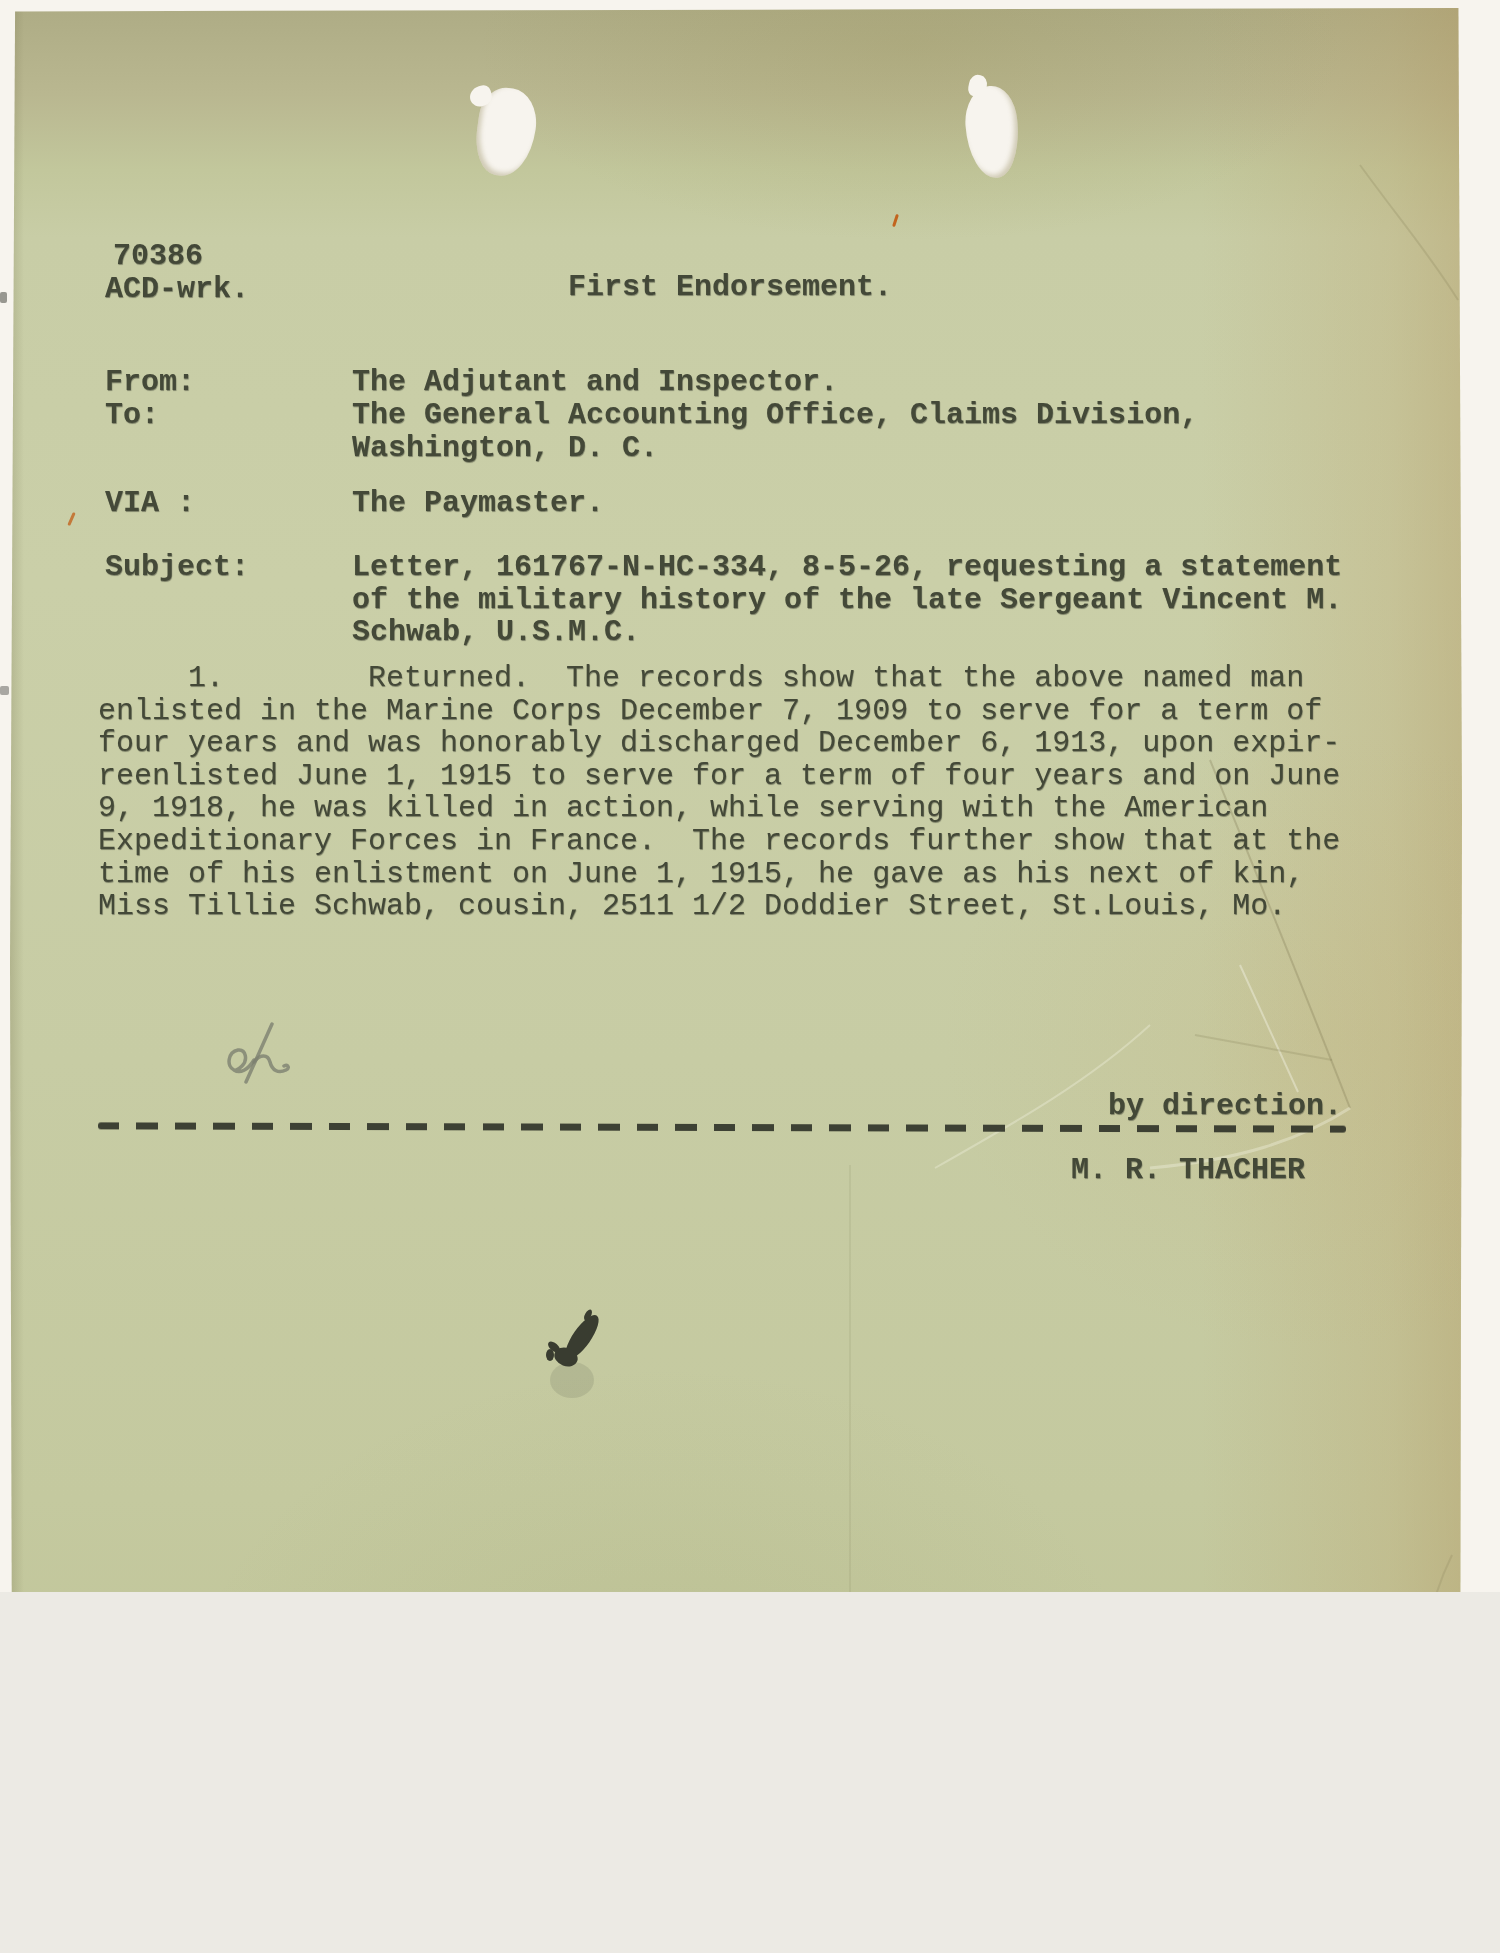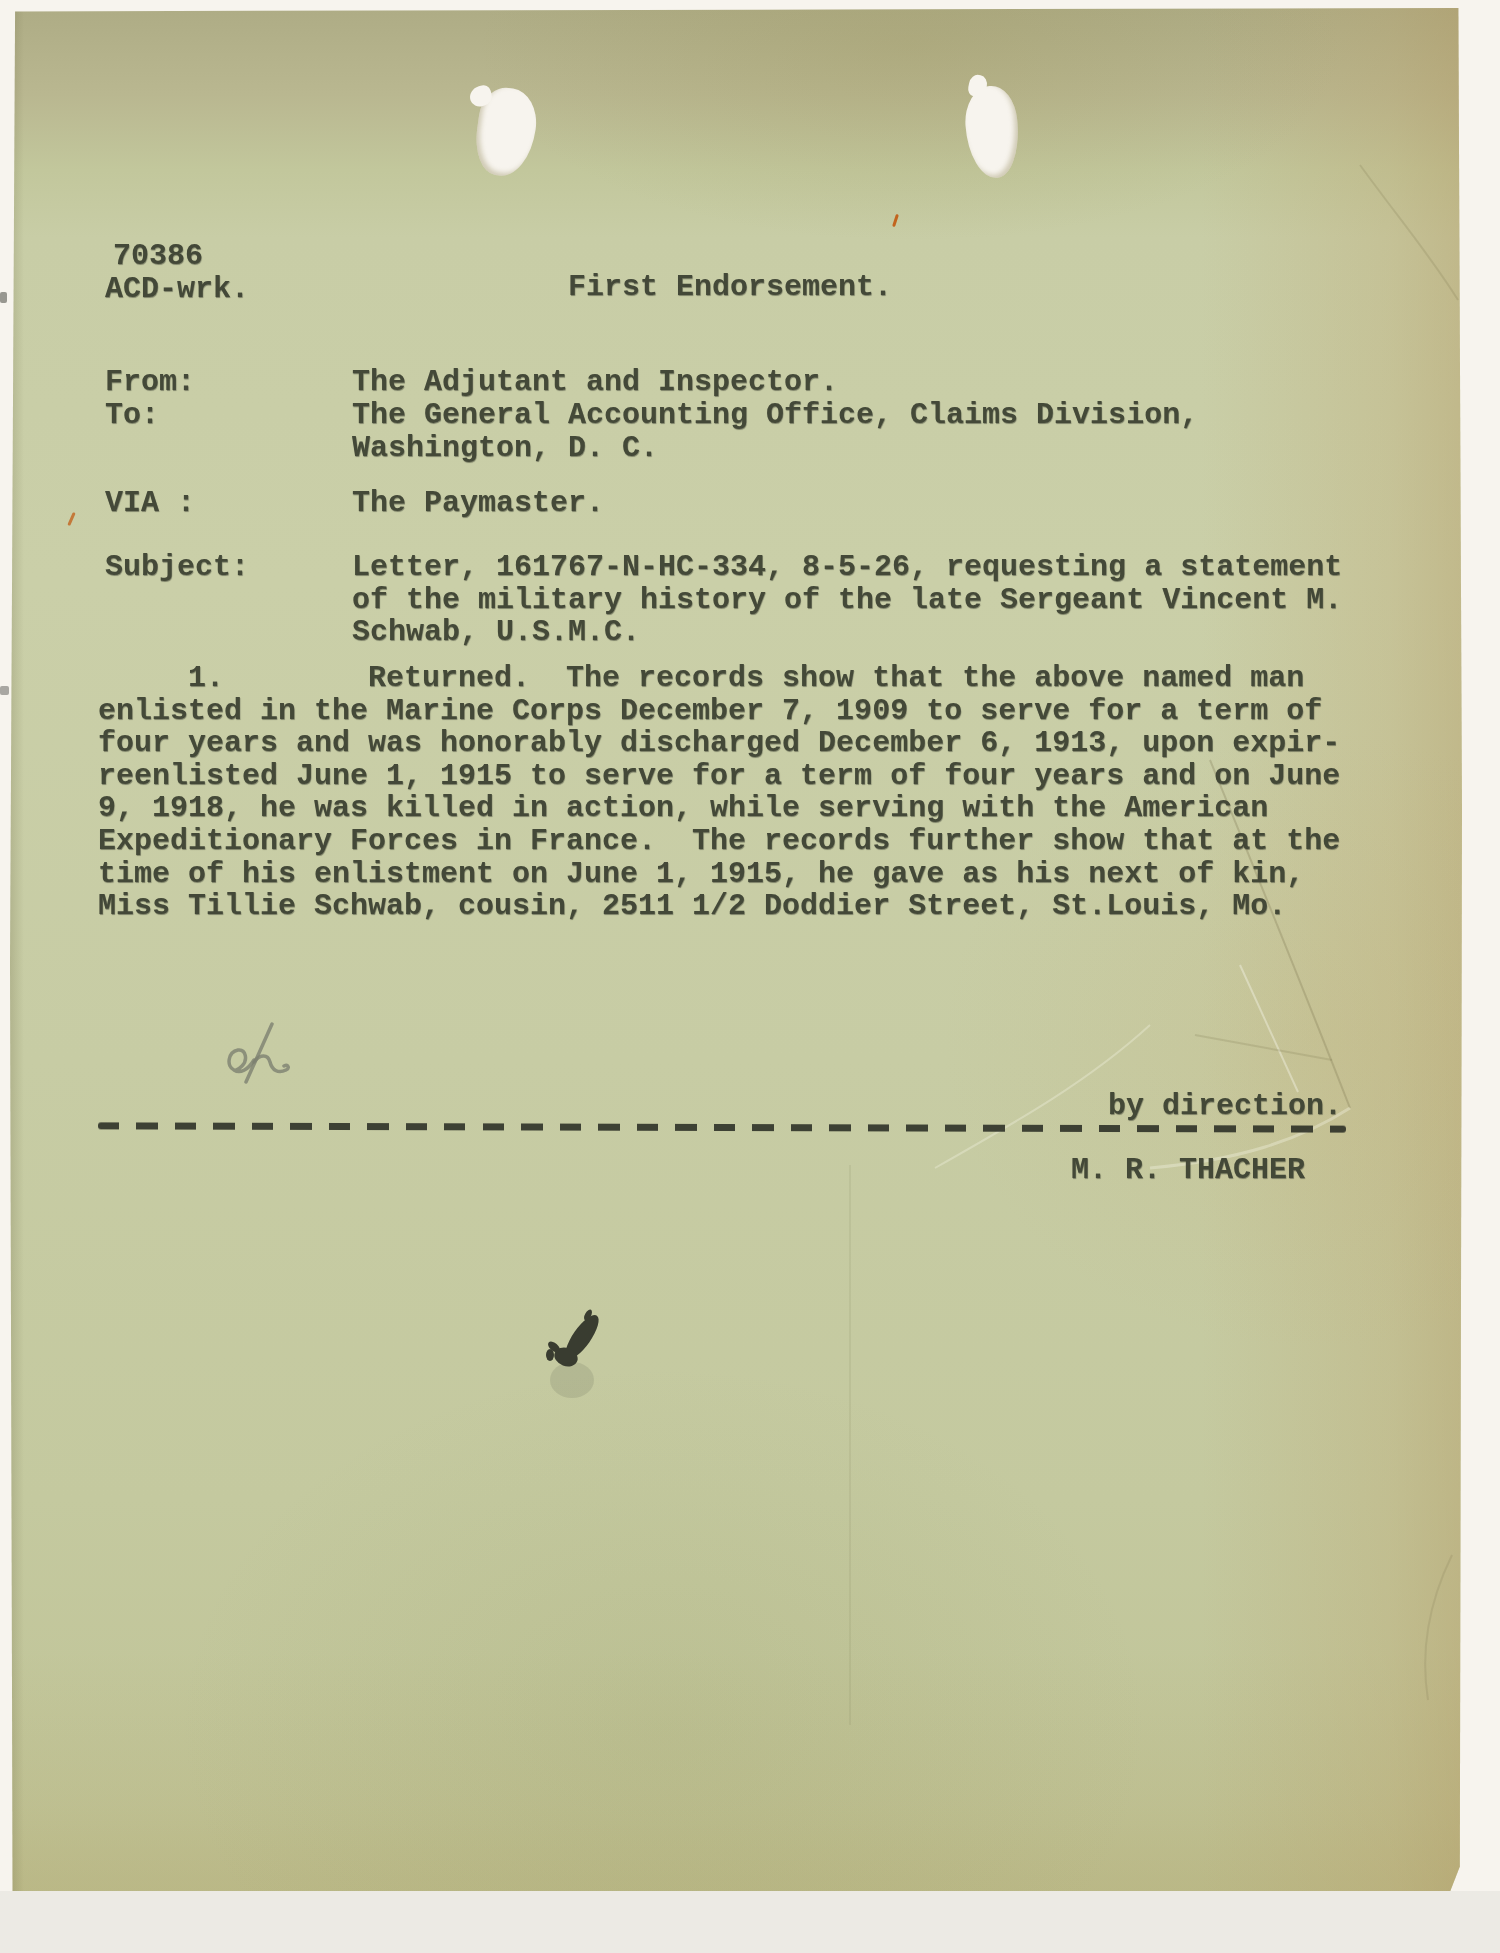--- a/index.html
+++ b/index.html
@@ -1,17 +1,17 @@
 <!DOCTYPE html>
 <html style="--background: #f7f4ee; --paper: #c8cda6; --paper-top-band: #aeac85; --paper-edge-tan: #c2b184; --ink: #3a3f30; --pencil: #7d8171; --dash: #2b2e25;"><head>
 <meta charset="utf-8">
 <style>
   html,body { margin:0; padding:0; background:#eceae4; }
   .canvas {
-    position:relative; width:1500px; height:1891px;
+    position:relative; width:1500px; height:1592px;
     background: var(--background, #f7f4ee);
     overflow:hidden;
     font-family:"Liberation Mono","DejaVu Sans Mono",monospace;
   }
   
   .paper {
     position:absolute; left:10px; top:8px; width:1452px; height:1910px; z-index:1;
     background:
       radial-gradient(ellipse 620px 280px at 62% 2%, rgba(150,140,80,0.20), transparent 70%),
       radial-gradient(ellipse 520px 430px at 90% 54%, rgba(196,176,120,0.22), transparent 72%),
@@ -27,21 +27,21 @@
   .tw {
     position:absolute; z-index:4;
     font-size:30px; line-height:32.6px; font-weight:700;
     color: var(--ink, #3a3f30);
     white-space:pre;
     text-shadow: 0.5px 0.5px 0.8px rgba(56,61,47,0.55);
     opacity:0.93;
   }
   .body-block { position:absolute; left:98px; top:662px; z-index:4; }
   .body-block .tw-line {
-    font-size:30px; line-height:32.6px; font-weight:700;
+    font-size:30px; line-height:32.6px; font-weight:400;
     color: var(--ink, #3a3f30); white-space:pre;
     text-shadow: 0.5px 0.5px 0.8px rgba(56,61,47,0.55);
     opacity:0.93;
   }
   
   .dashed-separator {
     position:absolute; left:98px; top:1124px; width:1248px; height:7px; z-index:4;
     background: repeating-linear-gradient(90deg, var(--dash,#2b2e25) 0 21px, transparent 21px 38.5px);
     border-radius:3px; transform:rotate(0.15deg); opacity:0.88;
     filter: blur(0.3px);

